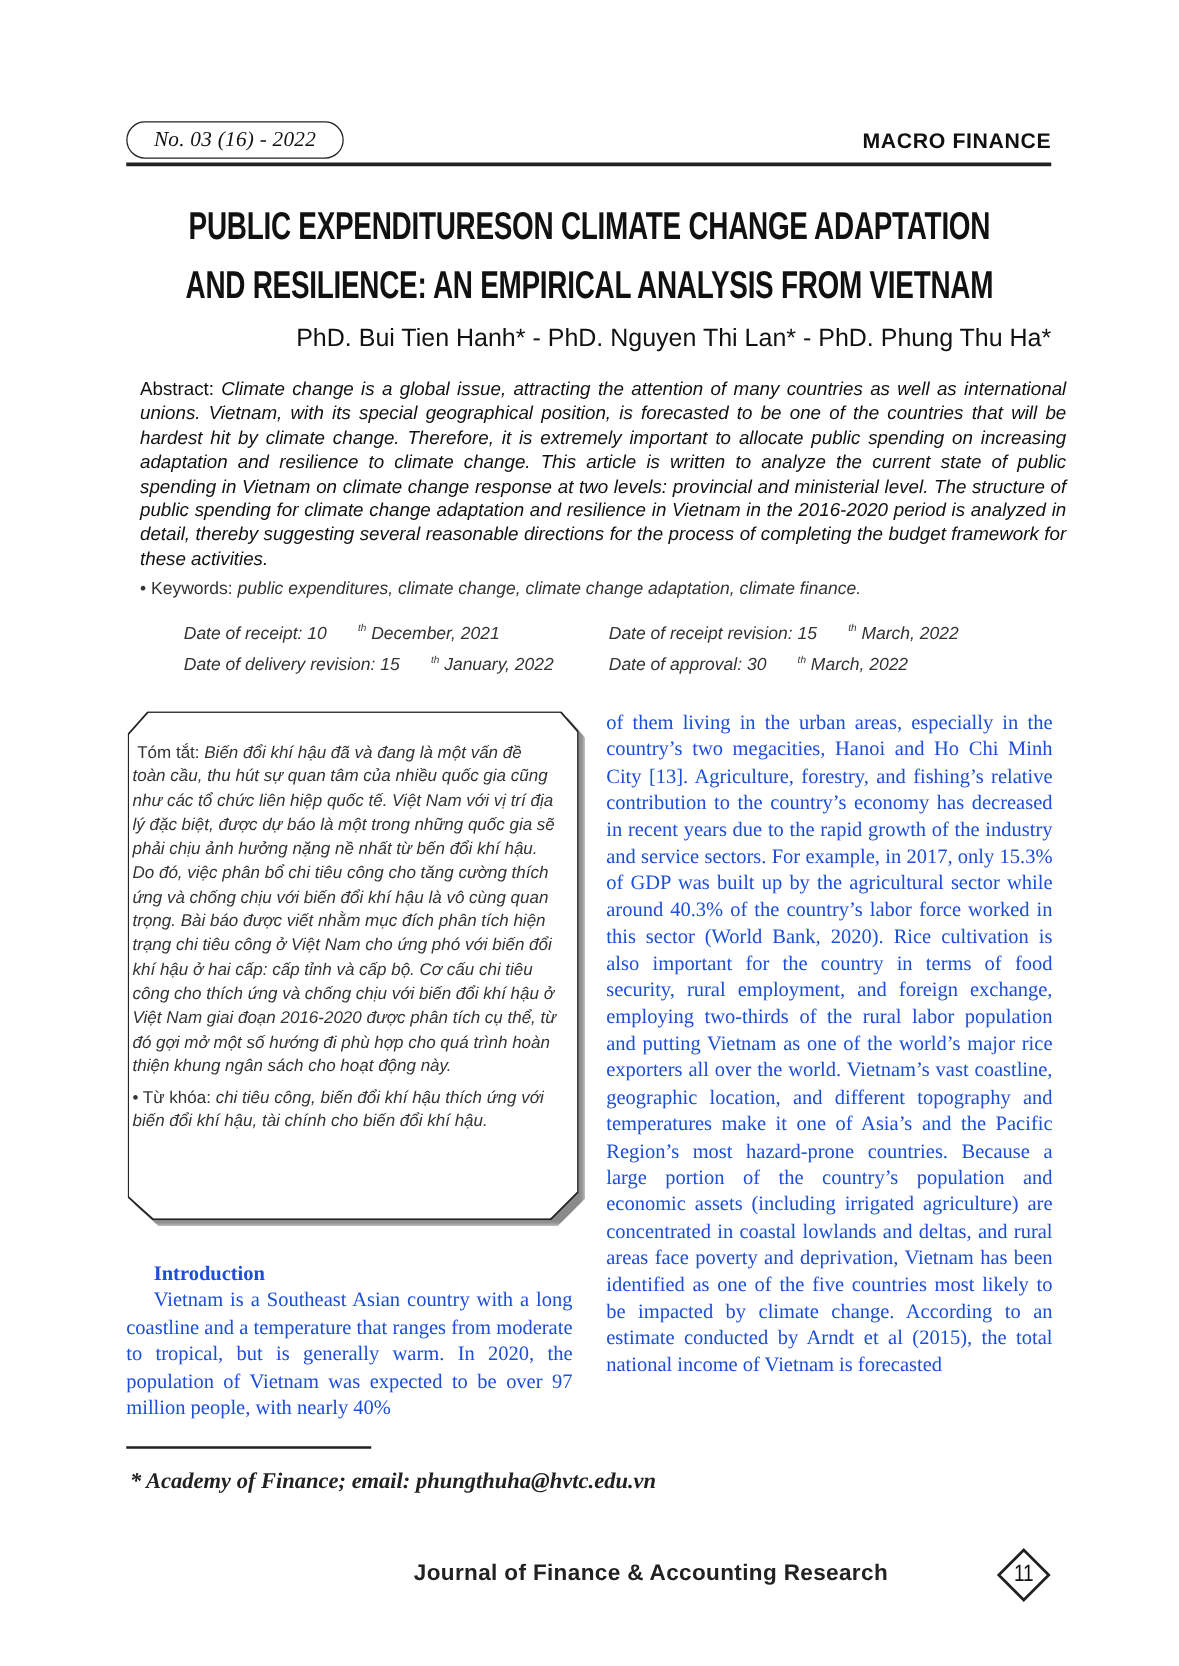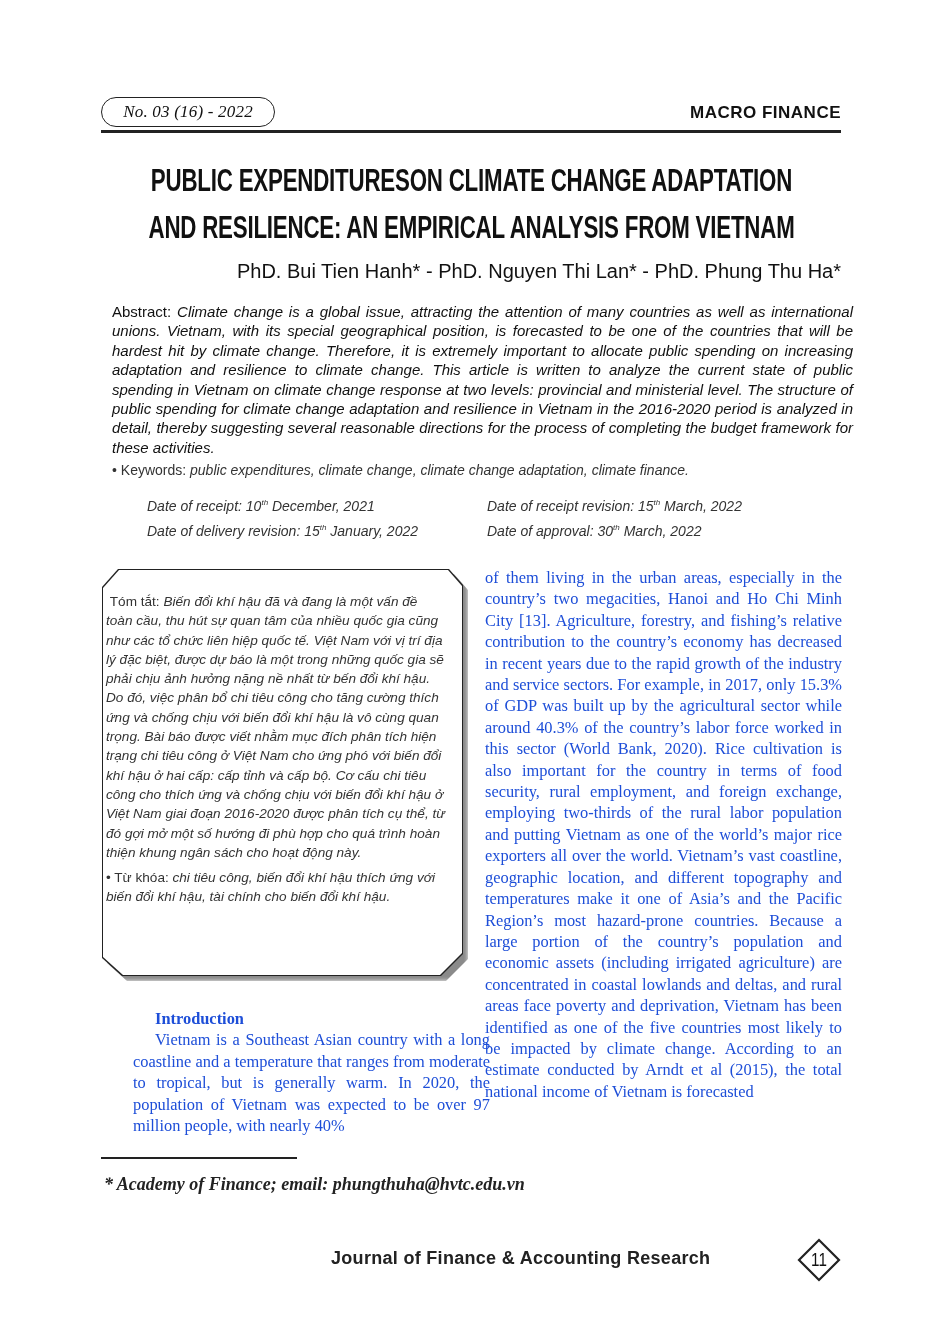--- a/index.html
+++ b/index.html
@@ -37,21 +37,21 @@
   .abstract .body { font-style: italic; }
 
   .keywords {
     position: absolute; left: 112px; top: 462px; width: 741px;
     font-family: "Liberation Sans", sans-serif; font-size: 14px; color: #333;
   }
   .keywords .kw-values { font-style: italic; }
 
   .dates { position: absolute; left: 147px; top: 498px; width: 700px; font-family: "Liberation Sans", sans-serif; font-style: italic; font-size: 14px; color: #333; }
   .date-row { position: absolute; white-space: nowrap; }
-  .date-row sup { font-size: 8px; }
+  .date-row sup { font-size: 8px; margin-left: 25px; }
 
   .viet-box {
     position: absolute; left: 103px; top: 570px; width: 359px; height: 405px;
     background: #fff;
     clip-path: polygon(16px 0, calc(100% - 14px) 0, 100% 16px, 100% calc(100% - 22px), calc(100% - 22px) 100%, 20px 100%, 0 calc(100% - 18px), 0 18px);
   }
   .viet-box-shadow {
     position: absolute; left: 107px; top: 574px; width: 361px; height: 407px;
     background: #8a8a8a; filter: blur(2px);
     clip-path: polygon(16px 0, calc(100% - 14px) 0, 100% 16px, 100% calc(100% - 22px), calc(100% - 22px) 100%, 20px 100%, 0 calc(100% - 18px), 0 18px);
@@ -62,21 +62,21 @@
     clip-path: polygon(16px 0, calc(100% - 14px) 0, 100% 16px, 100% calc(100% - 22px), calc(100% - 22px) 100%, 20px 100%, 0 calc(100% - 18px), 0 18px);
   }
   .viet-content {
     position: absolute; left: 106px; top: 592px; width: 340px;
     font-family: "Liberation Sans", sans-serif; font-size: 13.6px; line-height: 19.3px; color: #333;
   }
   .viet-content .vi-body { font-style: italic; }
   .viet-content p { margin-bottom: 6px; }
 
   .col { position: absolute; font-family: "Liberation Serif", serif; font-size: 16.4px; line-height: 21.4px; text-align: justify; color: #1d4ed8; }
-  .col-left { left: 101px; top: 1008px; width: 357px; margin-left: 32px; }
+  .col-left { left: 101px; top: 1008px; width: 357px; }
   .col-right { left: 485px; top: 567px; width: 357px; }
   .intro-heading { font-weight: bold; font-size: 16.4px; margin-left: 22px; margin-bottom: 0; }
   .indent { text-indent: 22px; }
 
   .footnote-rule { position: absolute; left: 101px; top: 1157px; width: 196px; height: 2px; background: #222; }
   .footnote { position: absolute; left: 104px; top: 1174px; font-family: "Liberation Serif", serif; font-style: italic; font-weight: bold; font-size: 18px; color: #222; }
 
   .journal-name { position: absolute; left: 331px; top: 1248px; font-family: "Liberation Sans", sans-serif; font-weight: bold; font-size: 18px; letter-spacing: 0.3px; color: #222; }
   .page-diamond {
     position: absolute; left: 797px; top: 1238px; width: 44px; height: 44px;

